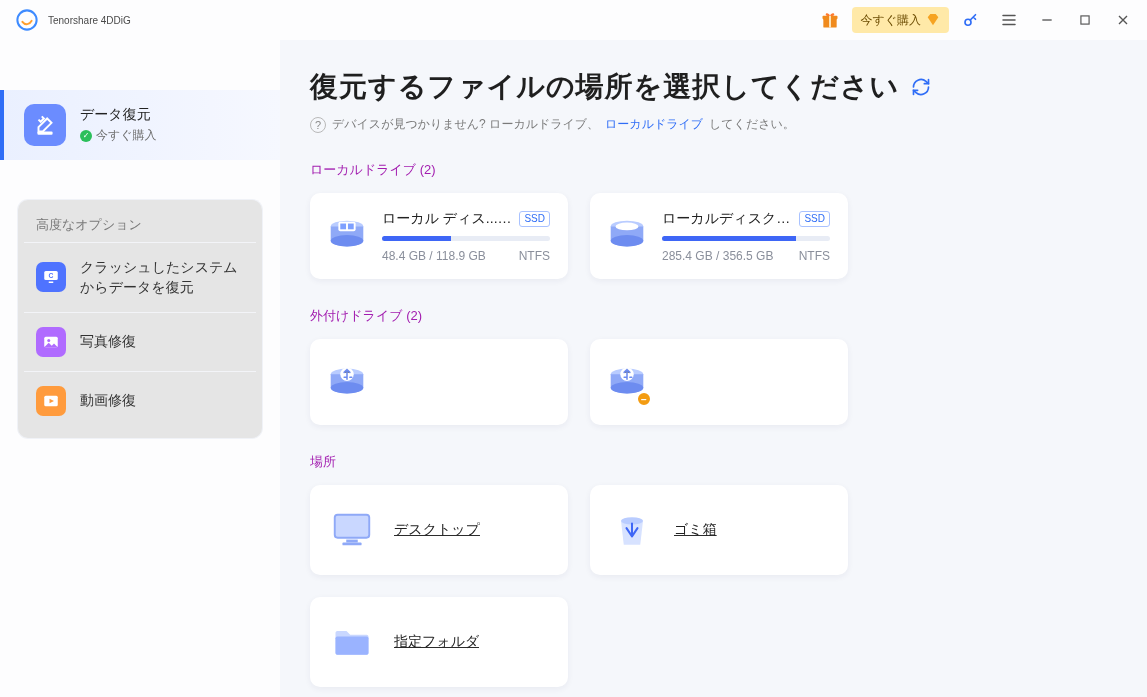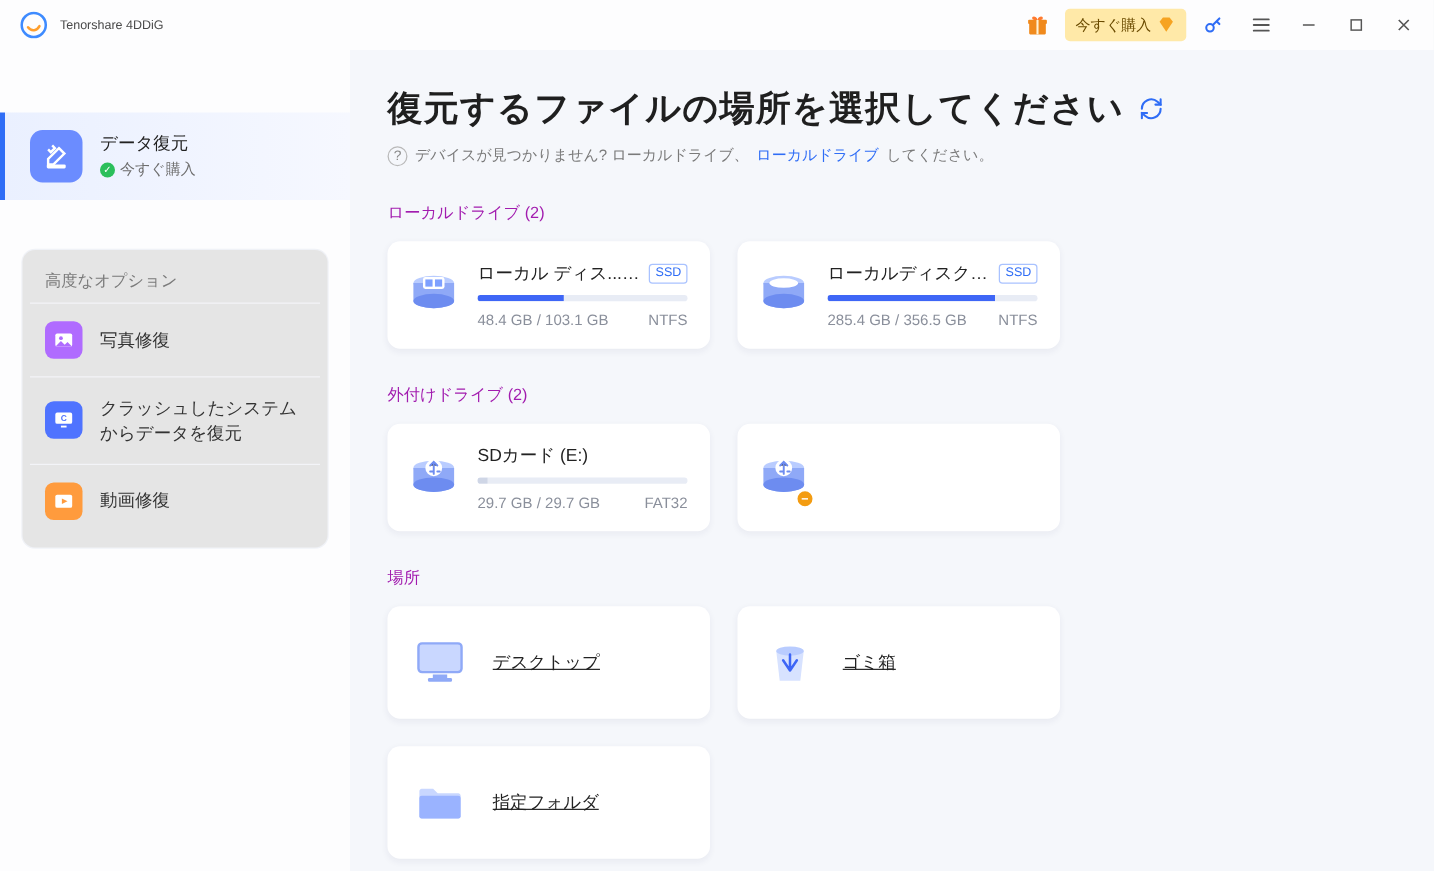--- a/index.html
+++ b/index.html
@@ -122,38 +122,38 @@
         <span class="t2">
           <span class="shield">✓</span>
           <span>今すぐ購入</span>
         </span>
       </div>
     </div>
 
     <div class="adv-panel">
       <div class="adv-head">高度なオプション</div>
       <div class="adv-item">
+        <div class="ic" style="background:#4f73ff">
+          <svg width="18" height="18" viewBox="0 0 24 24" fill="#fff">
+              <rect x="3" y="4" width="18" height="12" rx="2"></rect>
+              <rect x="9" y="18" width="6" height="2"></rect>
+              <text x="12" y="13" text-anchor="middle" font-size="9" fill="#4f73ff" font-weight="700">C</text>
+            </svg>
+        </div>
+        <span class="lbl">クラッシュしたシステムからデータを復元</span>
+      </div>
+      <div class="adv-item">
         <div class="ic" style="background:#b06bff">
           <svg width="18" height="18" viewBox="0 0 24 24" fill="#fff">
               <rect x="3" y="5" width="18" height="14" rx="2"></rect>
               <circle cx="9" cy="10" r="2" fill="#b06bff"></circle>
               <path d="M4 18l5-5 4 4 3-3 4 4v1H4z" fill="#b06bff"></path>
             </svg>
         </div>
         <span class="lbl">写真修復</span>
-      </div>
-      <div class="adv-item">
-        <div class="ic" style="background:#4f73ff">
-          <svg width="18" height="18" viewBox="0 0 24 24" fill="#fff">
-              <rect x="3" y="4" width="18" height="12" rx="2"></rect>
-              <rect x="9" y="18" width="6" height="2"></rect>
-              <text x="12" y="13" text-anchor="middle" font-size="9" fill="#4f73ff" font-weight="700">C</text>
-            </svg>
-        </div>
-        <span class="lbl">クラッシュしたシステムからデータを復元</span>
       </div>
       <div class="adv-item">
         <div class="ic" style="background:#ff9b3d">
           <svg width="18" height="18" viewBox="0 0 24 24" fill="#fff">
               <rect x="3" y="5" width="18" height="14" rx="2"></rect>
               <path d="M10 9l6 3-6 3z" fill="#ff9b3d"></path>
             </svg>
         </div>
         <span class="lbl">動画修復</span>
       </div>
@@ -195,21 +195,21 @@
           </span>
           <div class="card-body">
             <div class="card-title-row">
               <span class="card-title">ローカル ディス... (C:)</span>
               <span class="ssd-chip">SSD</span>
             </div>
             <div class="bar">
                 <div class="bar-fill" style="width:41%"></div>
               </div>
             <div class="card-meta">
-              <span>48.4 GB / 103.1 GB</span>
+              <span>48.4 GB / 118.9 GB</span>
               <span>NTFS</span>
             </div>
           </div>
         </div>
         <div class="card">
           <span class="drive-ic">
             <svg width="46" height="46" viewBox="0 0 48 48">
                 <ellipse cx="24" cy="14" rx="17" ry="6" fill="#b9ccff"></ellipse>
                 <path d="M7 14v15c0 3 8 6 17 6s17-3 17-6V14" fill="#8fa9f7"></path>
                 <ellipse cx="24" cy="29" rx="17" ry="6" fill="#6d8cf0"></ellipse>
@@ -239,32 +239,20 @@
         <div class="card">
           <span class="drive-ic">
             <svg width="46" height="46" viewBox="0 0 48 48">
                 <ellipse cx="24" cy="16" rx="17" ry="6" fill="#b9ccff"></ellipse>
                 <path d="M7 16v14c0 3 8 6 17 6s17-3 17-6V16" fill="#8fa9f7"></path>
                 <ellipse cx="24" cy="30" rx="17" ry="6" fill="#6d8cf0"></ellipse>
                 <circle cx="24" cy="16" r="7" fill="#fff"></circle>
                 <path d="M24 11v10m-3-7l3-3 3 3m-6 5h2m4 0h2" stroke="#6d8cf0" stroke-width="1.6" stroke-linecap="round"></path>
               </svg>
           </span>
-          <div class="card-body">
-            <div class="card-title-row">
-              <span class="card-title">SDカード (E:)</span>
-            </div>
-            <div class="bar">
-                <div class="bar-fill" style="width:5%;background:#cfd6e6"></div>
-              </div>
-            <div class="card-meta">
-              <span>29.7 GB / 29.7 GB</span>
-              <span>FAT32</span>
-            </div>
-          </div>
         </div>
         <div class="card">
           <span class="drive-ic">
             <svg width="46" height="46" viewBox="0 0 48 48">
                 <ellipse cx="24" cy="16" rx="17" ry="6" fill="#b9ccff"></ellipse>
                 <path d="M7 16v14c0 3 8 6 17 6s17-3 17-6V16" fill="#8fa9f7"></path>
                 <ellipse cx="24" cy="30" rx="17" ry="6" fill="#6d8cf0"></ellipse>
                 <circle cx="24" cy="16" r="7" fill="#fff"></circle>
                 <path d="M24 11v10m-3-7l3-3 3 3m-6 5h2m4 0h2" stroke="#6d8cf0" stroke-width="1.6" stroke-linecap="round"></path>
               </svg>

